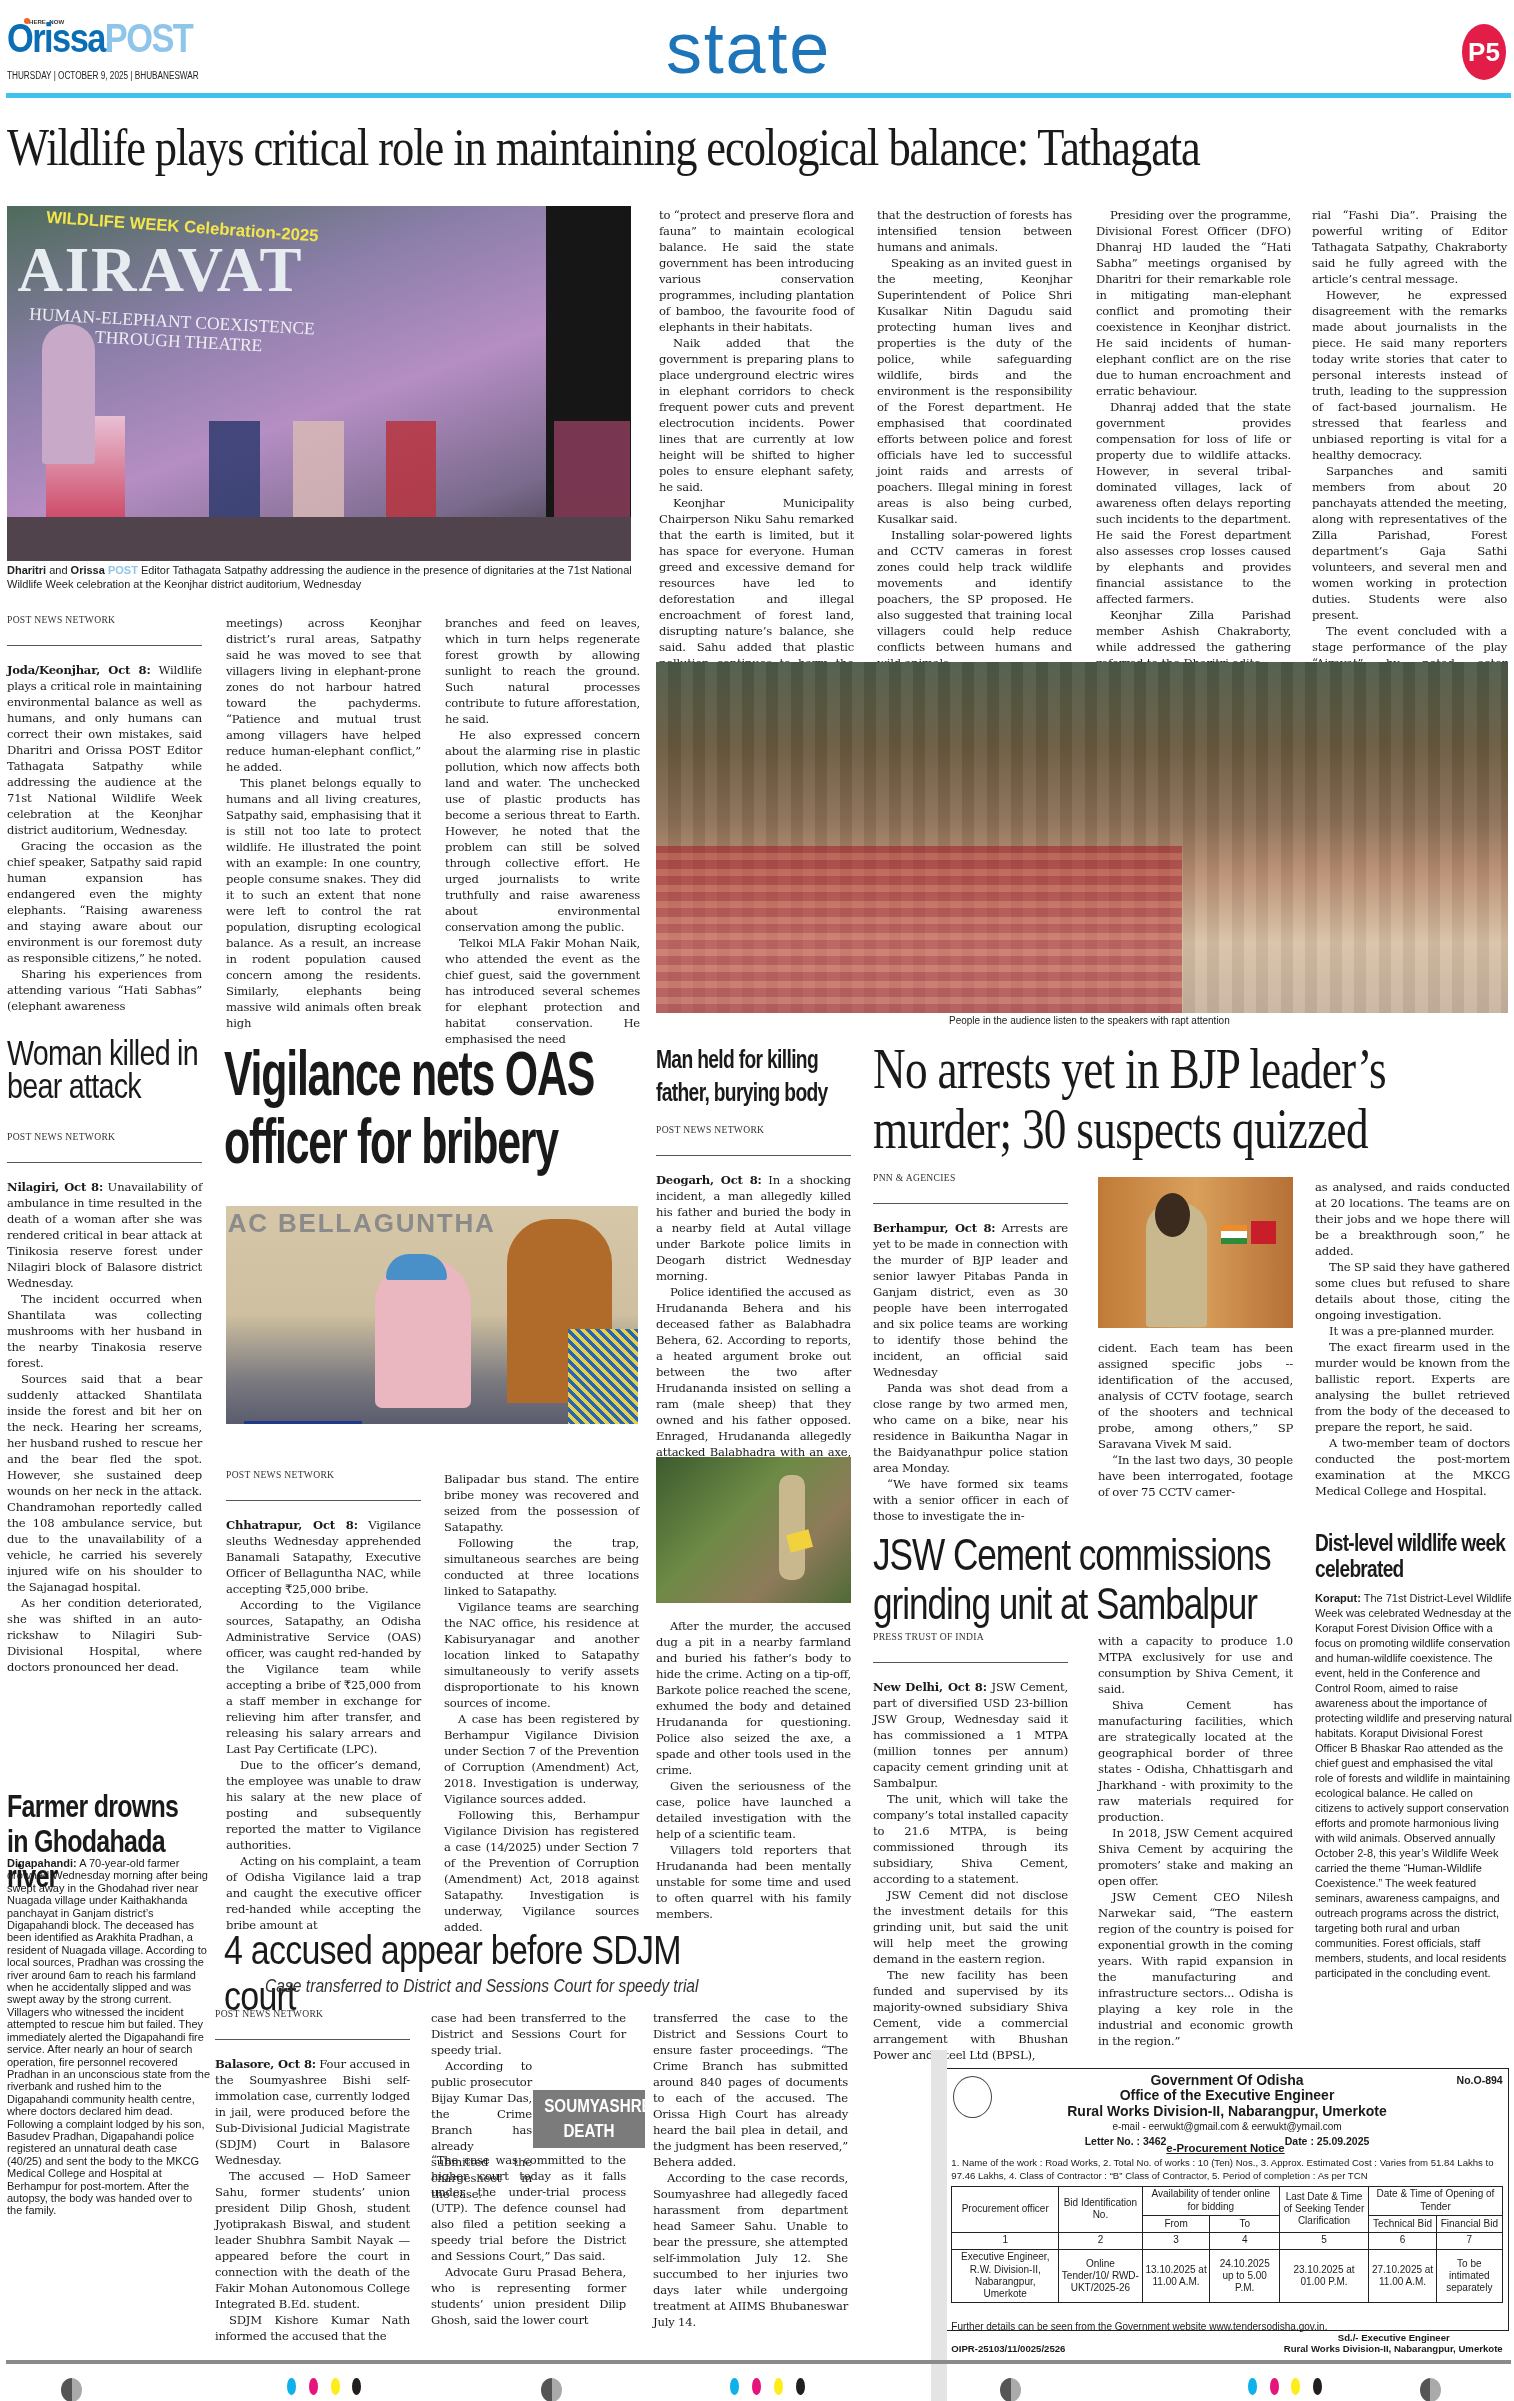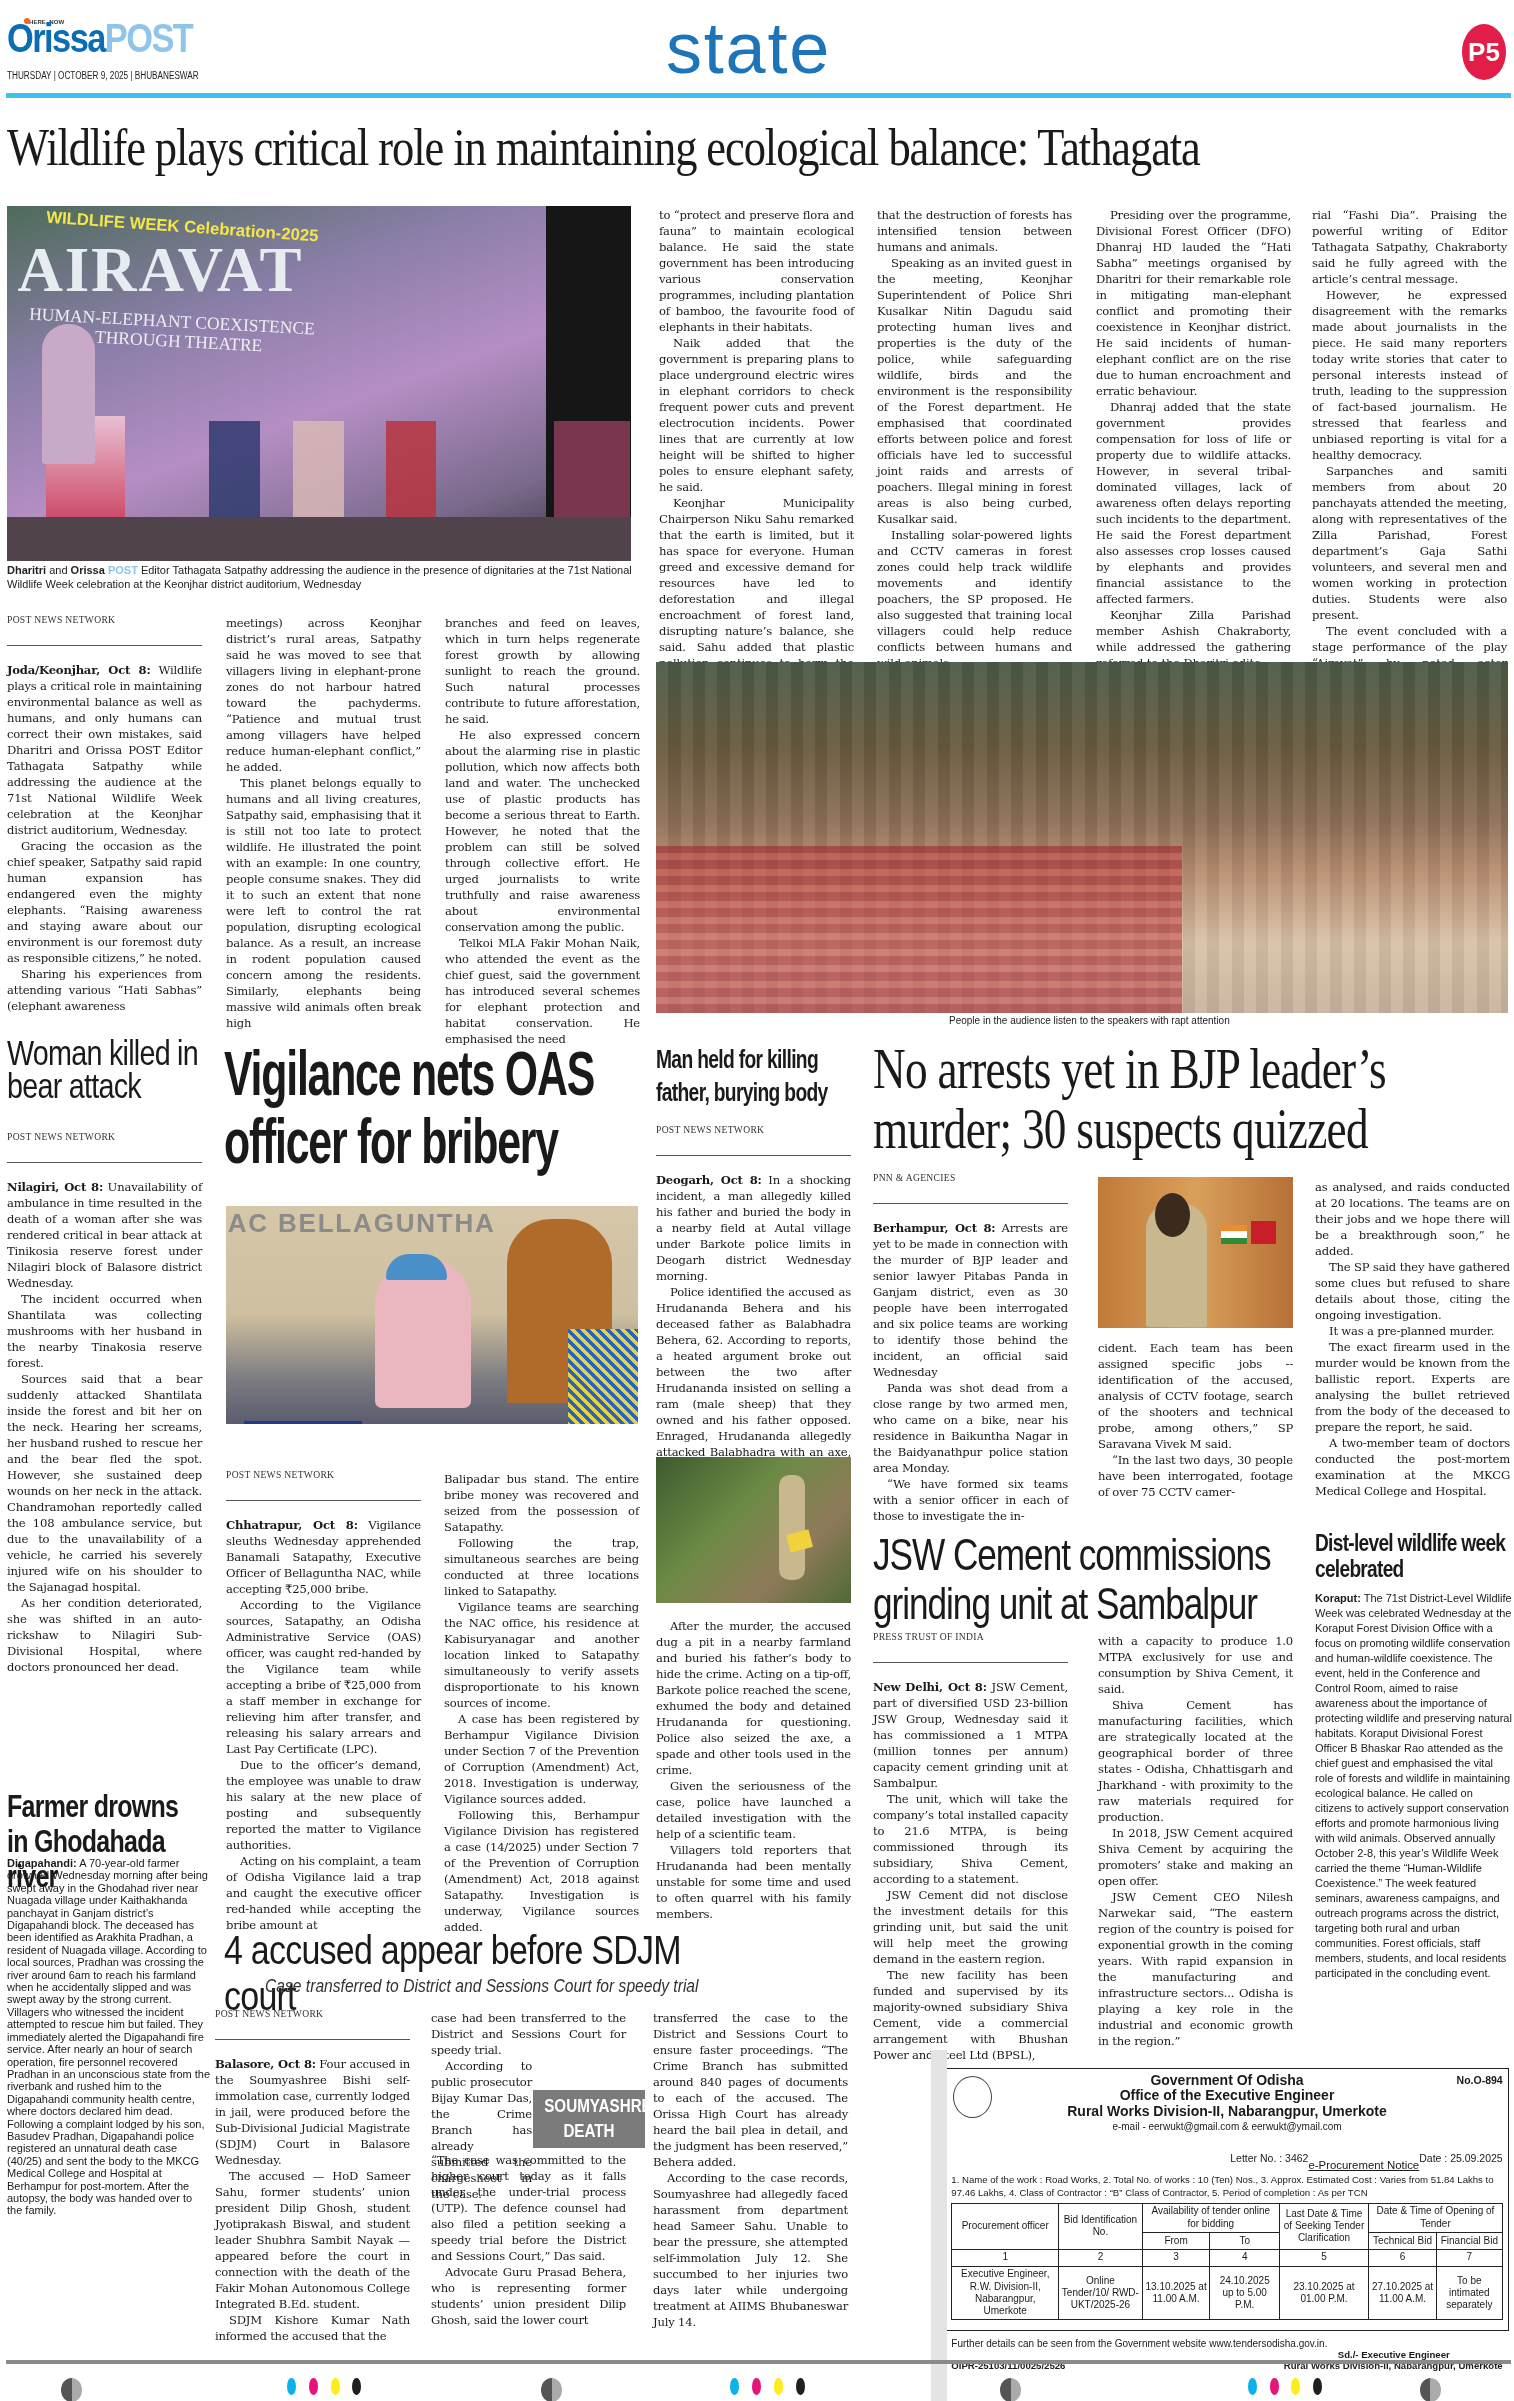--- a/index.html
+++ b/index.html
@@ -237,21 +237,21 @@
 
 <div class="abs" style="left:945px;top:2068px;width:564px;height:263px;border:1.8px solid #222;padding:3.5px 5.3px;font-family:'Liberation Sans',sans-serif;color:#1a1a1a">
   <div class="abs" style="left:7px;top:7px;width:39px;height:42px;border:1.8px solid #444;border-radius:50%"></div>
   <div class="abs" style="right:5.3px;top:5.3px;font-size:10.5px;font-weight:bold">No.O-894</div>
   <div style="text-align:center;font-weight:bold;line-height:15px">
     <div style="font-size:14px">Government Of Odisha</div>
     <div style="font-size:14px">Office of the Executive Engineer</div>
     <div style="font-size:14px;margin-top:1.8px">Rural Works Division-II, Nabarangpur, Umerkote</div>
     <div style="font-size:10px;font-weight:normal">e-mail - eerwukt@gmail.com &amp; eerwukt@ymail.com</div>
   </div>
-  <div style="display:flex;justify-content:flex-end;font-size:10.5px;font-weight:normal;margin-top:18px">
+  <div style="display:flex;justify-content:center;font-size:10.5px;font-weight:bold;margin-top:1px">
     <span>Letter No. : 3462</span>
     <span style="text-decoration:underline;font-size:11.4px;margin-top:7px">e-Procurement Notice</span>
     <span>Date : 25.09.2025</span>
   </div>
   <div style="font-size:9.6px;line-height:13px;margin:1.8px 0 3.5px">1. Name of the work : Road Works, 2. Total No. of works : 10 (Ten) Nos., 3. Approx. Estimated Cost : Varies from 51.84 Lakhs to 97.46 Lakhs, 4. Class of Contractor : “B” Class of Contractor, 5. Period of completion : As per TCN</div>
   <table class="tender">
     <tbody>
         <tr>
       <td rowspan="2">Procurement officer</td>
       <td rowspan="2">Bid Identification No.</td>

